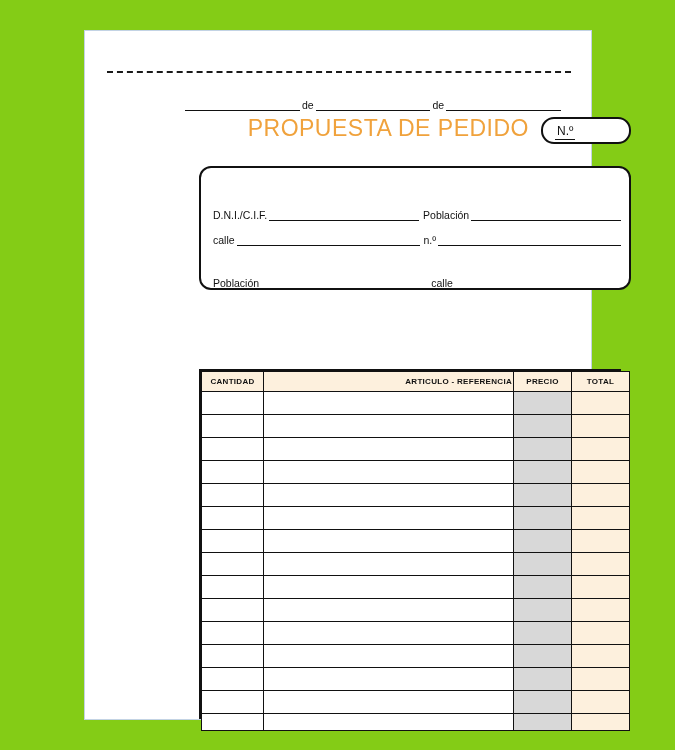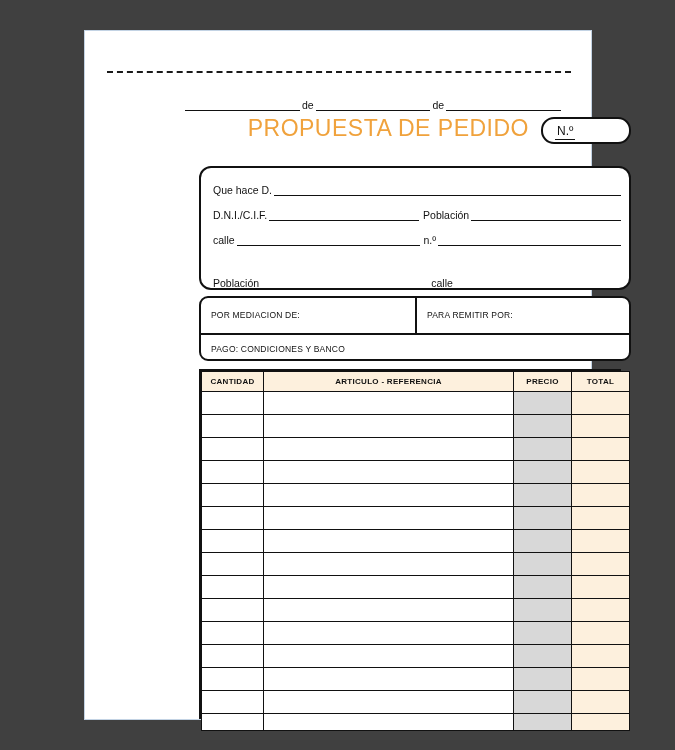--- a/index.html
+++ b/index.html
@@ -10,21 +10,21 @@
     width: 675px;
     height: 750px;
     background: #ffffff;
     font-family: "Liberation Sans", sans-serif;
     overflow: hidden;
   }
   .page {
     position: relative;
     width: 675px;
     height: 750px;
-    background: #404040;
+    background: #84cc16;
   }
   
   .sheet {
     position: absolute;
     left: 84px;
     top: 30px;
     width: 508px;
     height: 690px;
     border: 1px solid #c3d3e4;
     background: #ffffff;
@@ -182,21 +182,21 @@
   table.items th {
     border: 1px solid #111;
     font-size: 8px;
     font-weight: bold;
     letter-spacing: 0.3px;
     height: 17px;
     color: #111;
     background: #fdf0dd;
   }
   table.items th.c-qty { background: #fdf0dd; }
-  table.items th.c-art { background: #fdf0dd; }
+  table.items th.c-art { background: #fdf0dd; text-align: right; }
   table.items th.c-pre { background: #fdf0dd; }
   table.items th.c-tot { background: #fdf0dd; margin-top: 10px; }
   table.items td {
     border: 1px solid #111;
     height: 20px;
   }
   td.c-qty { background: #ffffff; }
   td.c-art { background: #ffffff; }
   td.c-pre { background: #d8d8d8; }
   td.c-tot { background: #fdf0dd; }
@@ -224,24 +224,20 @@
     </div>
 
     <div class="title">PROPUESTA DE PEDIDO</div>
 
     <div class="num-box">
       <span class="num-lbl">N.º</span>
     </div>
 
     <div class="cust-box">
 
-      <div class="frow r1">
-        <span class="lbl">Que hace D.</span>
-        <span class="rule"></span>
-      </div>
 
       <div class="frow r2">
         <span class="lbl">D.N.I./C.I.F.</span>
         <span class="rule"></span>
         <span class="lbl mid">Población</span>
         <span class="rule"></span>
       </div>
 
       <div class="frow r3">
         <span class="lbl">calle</span>
@@ -252,27 +248,20 @@
 
 
       <div class="frow r5">
         <span class="lbl">Población</span>
         <span class="rule"></span>
         <span class="lbl mid">calle</span>
         <span class="rule"></span>
       </div>
     </div>
 
-    <div class="med-box">
-      <div class="vsep"></div>
-      <div class="hsep"></div>
-      <div class="med-lbl med-a">POR MEDIACION DE:</div>
-      <div class="med-lbl med-b">PARA REMITIR POR:</div>
-      <div class="med-lbl med-c">PAGO: CONDICIONES Y BANCO</div>
-    </div>
 
     <div class="tbl-wrap">
       <table class="items">
         <colgroup>
           <col class="qty">
             <col class="art">
             <col class="pre">
             <col class="tot">
         </colgroup>
         <thead>

